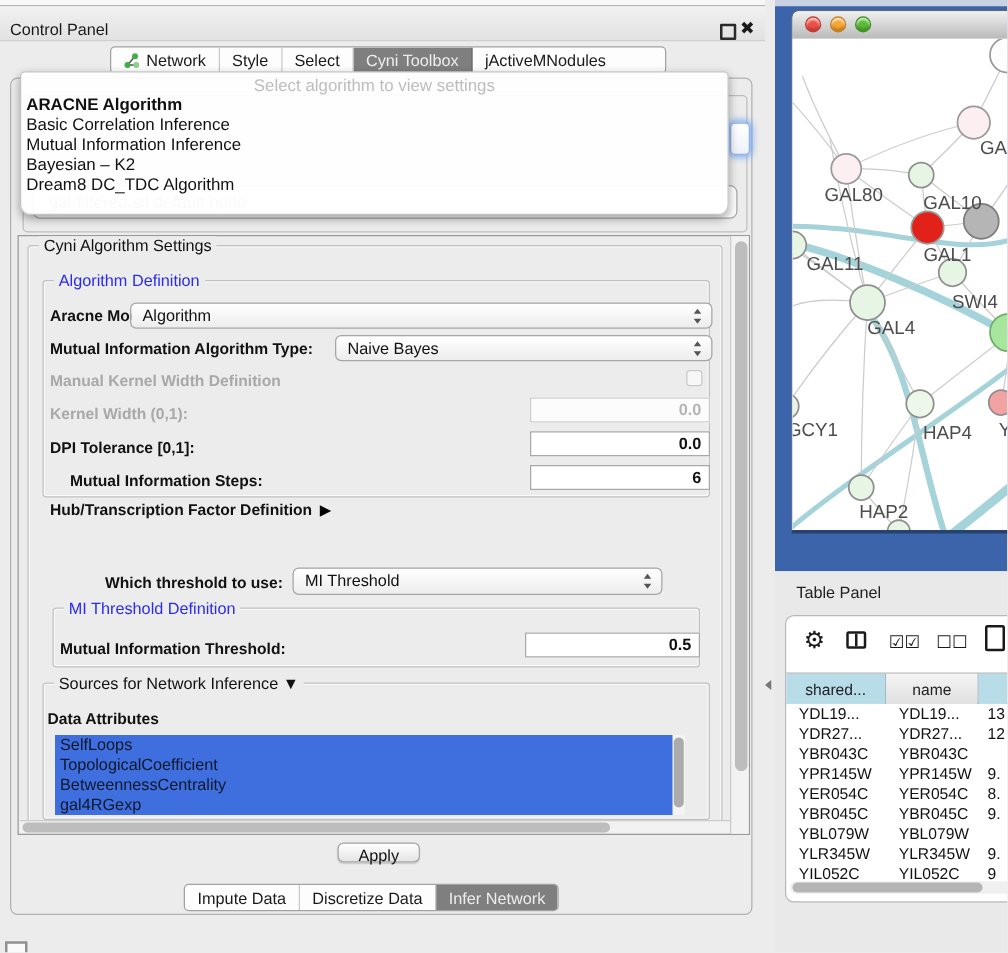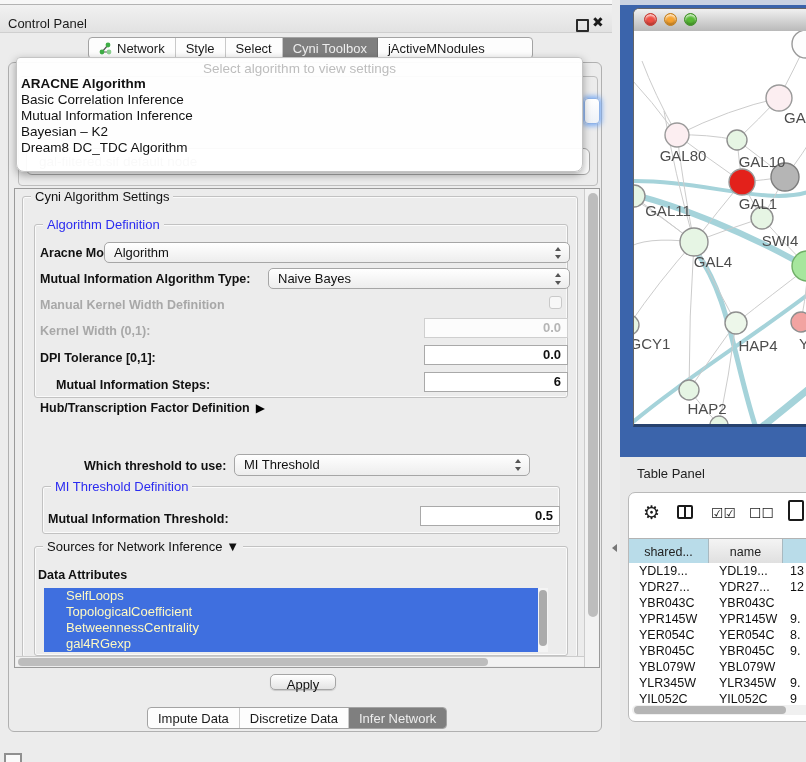--- a/index.html
+++ b/index.html
@@ -41,21 +41,21 @@
   .combo{position:absolute;height:21px;border:1px solid #a6a6a6;border-radius:5px;background:linear-gradient(#ffffff,#ededed);box-sizing:border-box;font-size:13px;color:#111;line-height:19px;padding-left:9px;}
   .spin{position:absolute;right:7px;top:4px;width:7px;height:12px;}
   .spin:before,.spin:after{content:"";position:absolute;left:0;border-left:3.5px solid transparent;border-right:3.5px solid transparent;}
   .spin:before{top:0;border-bottom:4px solid #555;}
   .spin:after{bottom:0;border-top:4px solid #555;}
   .tinput{position:absolute;height:20px;border:1px solid #a9a9a9;background:#fff;box-sizing:border-box;font-size:13px;color:#111;text-align:right;padding-right:6px;line-height:18px;font-weight:bold;}
   .tinput.dis{border-color:#cfcfcf;background:#fcfcfc;color:#b5b5b5;}
   .checkbox{position:absolute;width:13px;height:13px;border:1px solid #c9c9c9;border-radius:3px;background:#f7f7f7;box-sizing:border-box;}
   .arrow-right{display:inline-block;margin-left:6px;font-size:12px;color:#000;}
   #attr-list{left:44px;top:588px;width:504px;height:64px;overflow:hidden;}
-  .attr-item{height:16px;line-height:16px;font-size:13px;color:#fef9c3;background:#3f6fdf;padding-left:22px;width:492px;}
+  .attr-item{height:16px;line-height:16px;font-size:13px;color:#0f172a;background:#3f6fdf;padding-left:4px;width:492px;}
   .vscroll{position:absolute;background:#f2f2f2;border-left:1px solid #cccccc;box-sizing:border-box;}
   .hscroll{position:absolute;background:#f2f2f2;border-top:1px solid #cccccc;box-sizing:border-box;}
   .thumb{position:absolute;background:#bdbdbd;border-radius:5px;}
   #list-scroll{left:538px;top:588px;width:10px;height:64px;background:#f4f4f4;}
   
   #apply-btn{left:270px;top:674px;width:66px;height:16px;border:1px solid #a5a5a5;border-radius:5px;background:linear-gradient(#ffffff,#e4e4e4);font-size:13px;color:#111;text-align:center;line-height:20px;box-sizing:border-box;box-shadow:0 1px 1px rgba(0,0,0,0.15);}
   
   #desktop{left:620px;top:0;width:186px;height:457px;background:#3b64ab;overflow:hidden;}
   #desktop-strip{left:0;top:0;width:186px;height:5px;background:#c9d2e2;}
   #net-window{left:13px;top:8px;width:200px;height:419px;border:1px solid #666;border-bottom:3px solid #27426e;border-radius:6px 6px 0 0;background:#fff;box-sizing:border-box;}

